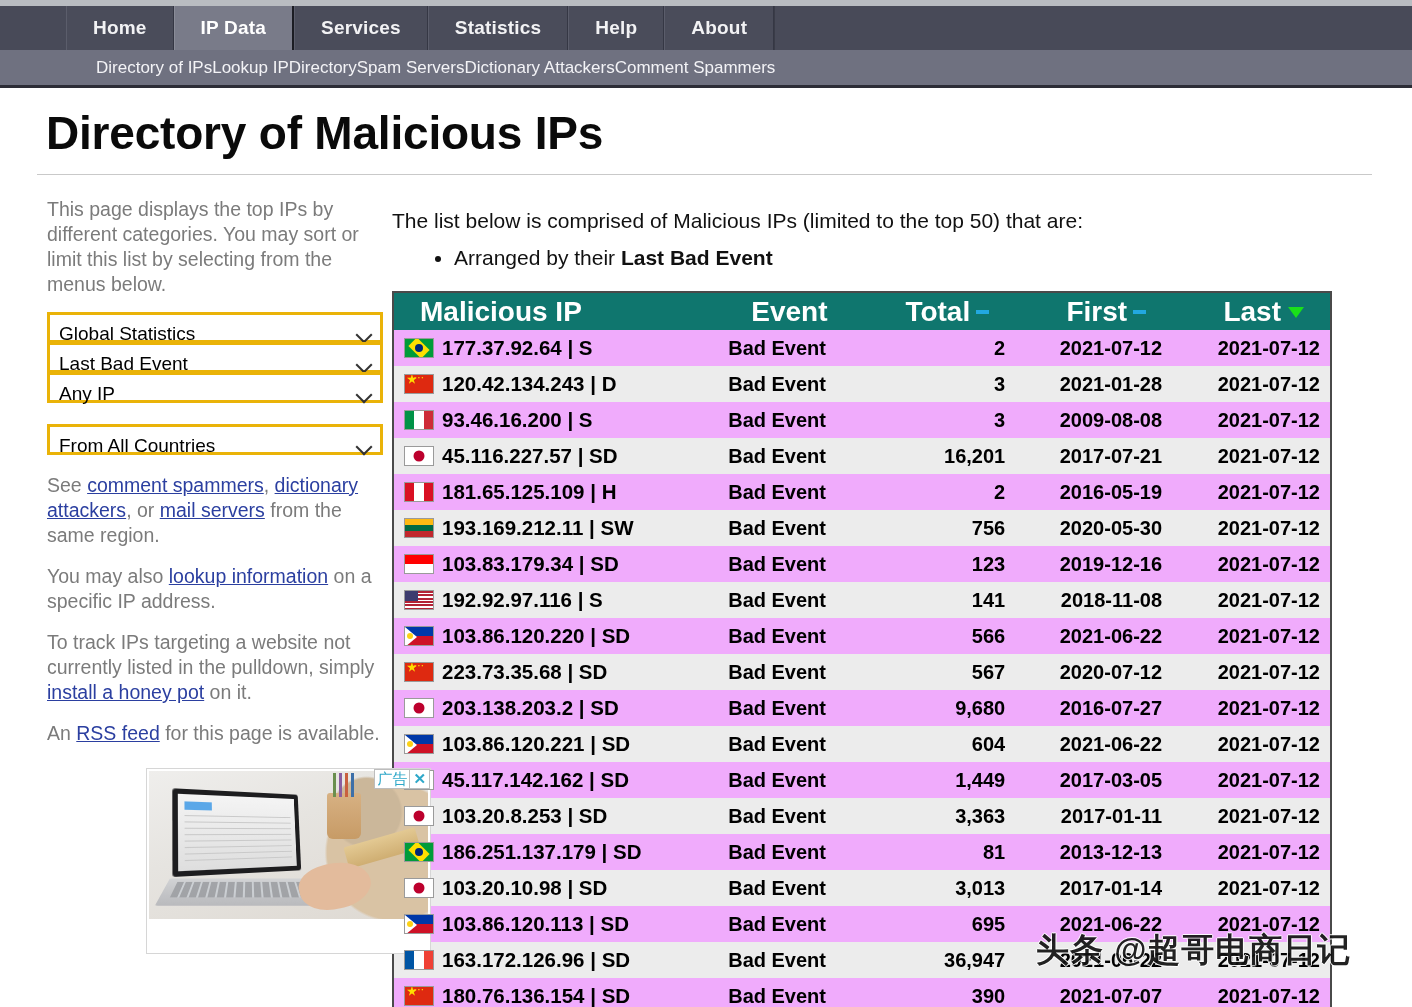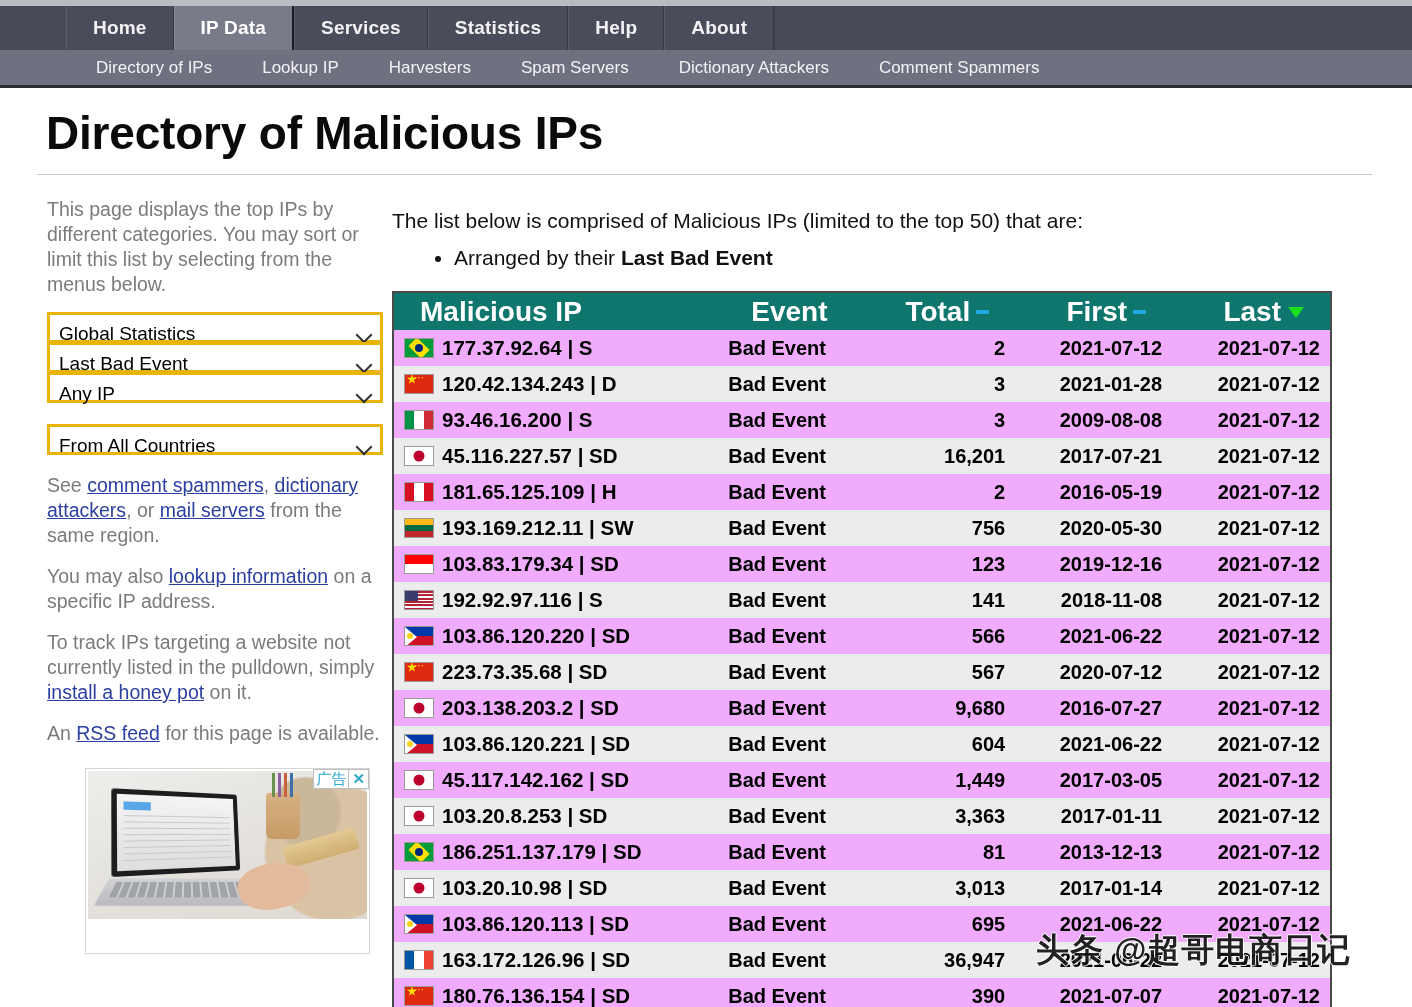--- a/index.html
+++ b/index.html
@@ -115,21 +115,21 @@
     width: 10px; height: 10px;
     border-right: 2px solid #333;
     border-bottom: 2px solid #333;
     transform: rotate(45deg);
   }
   .select-gap { height: 22px; }
 
   
   .ad-box {
     margin-top: 22px;
-    margin-left: 38px;
+    margin-left: 99px;
     width: 285px;
     height: 186px;
     background: #ffffff;
     border: 1px solid #d6d6d6;
     position: relative;
     overflow: hidden;
   }
   .ad-label {
     position: absolute; right: 0; top: 0;
     display: flex; align-items: center;
@@ -439,24 +439,24 @@
           <span>Help</span>
         </div>
         <div class="nav-tab">
           <span>About</span>
         </div>
       </div>
     <div class="spacer-right"></div>
   </div>
 
   <div class="nav-secondary">
-    <div id="secondary-tabs" style="display:flex;align-items:center;gap:50px;">
+    <div id="secondary-tabs" style="display:flex;align-items:center;">
         <div class="subnav-item">Directory of IPs</div>
         <div class="subnav-item">Lookup IP</div>
-        <div class="subnav-item">Harvesters</div>
+        <div class="subnav-item">Directory</div>
         <div class="subnav-item">Spam Servers</div>
         <div class="subnav-item">Dictionary Attackers</div>
         <div class="subnav-item">Comment Spammers</div>
       </div>
   </div>
 
   <div class="page-heading-wrap">
     <h1 class="page-title">Directory of Malicious IPs</h1>
   </div>
   <div class="title-rule"></div>

